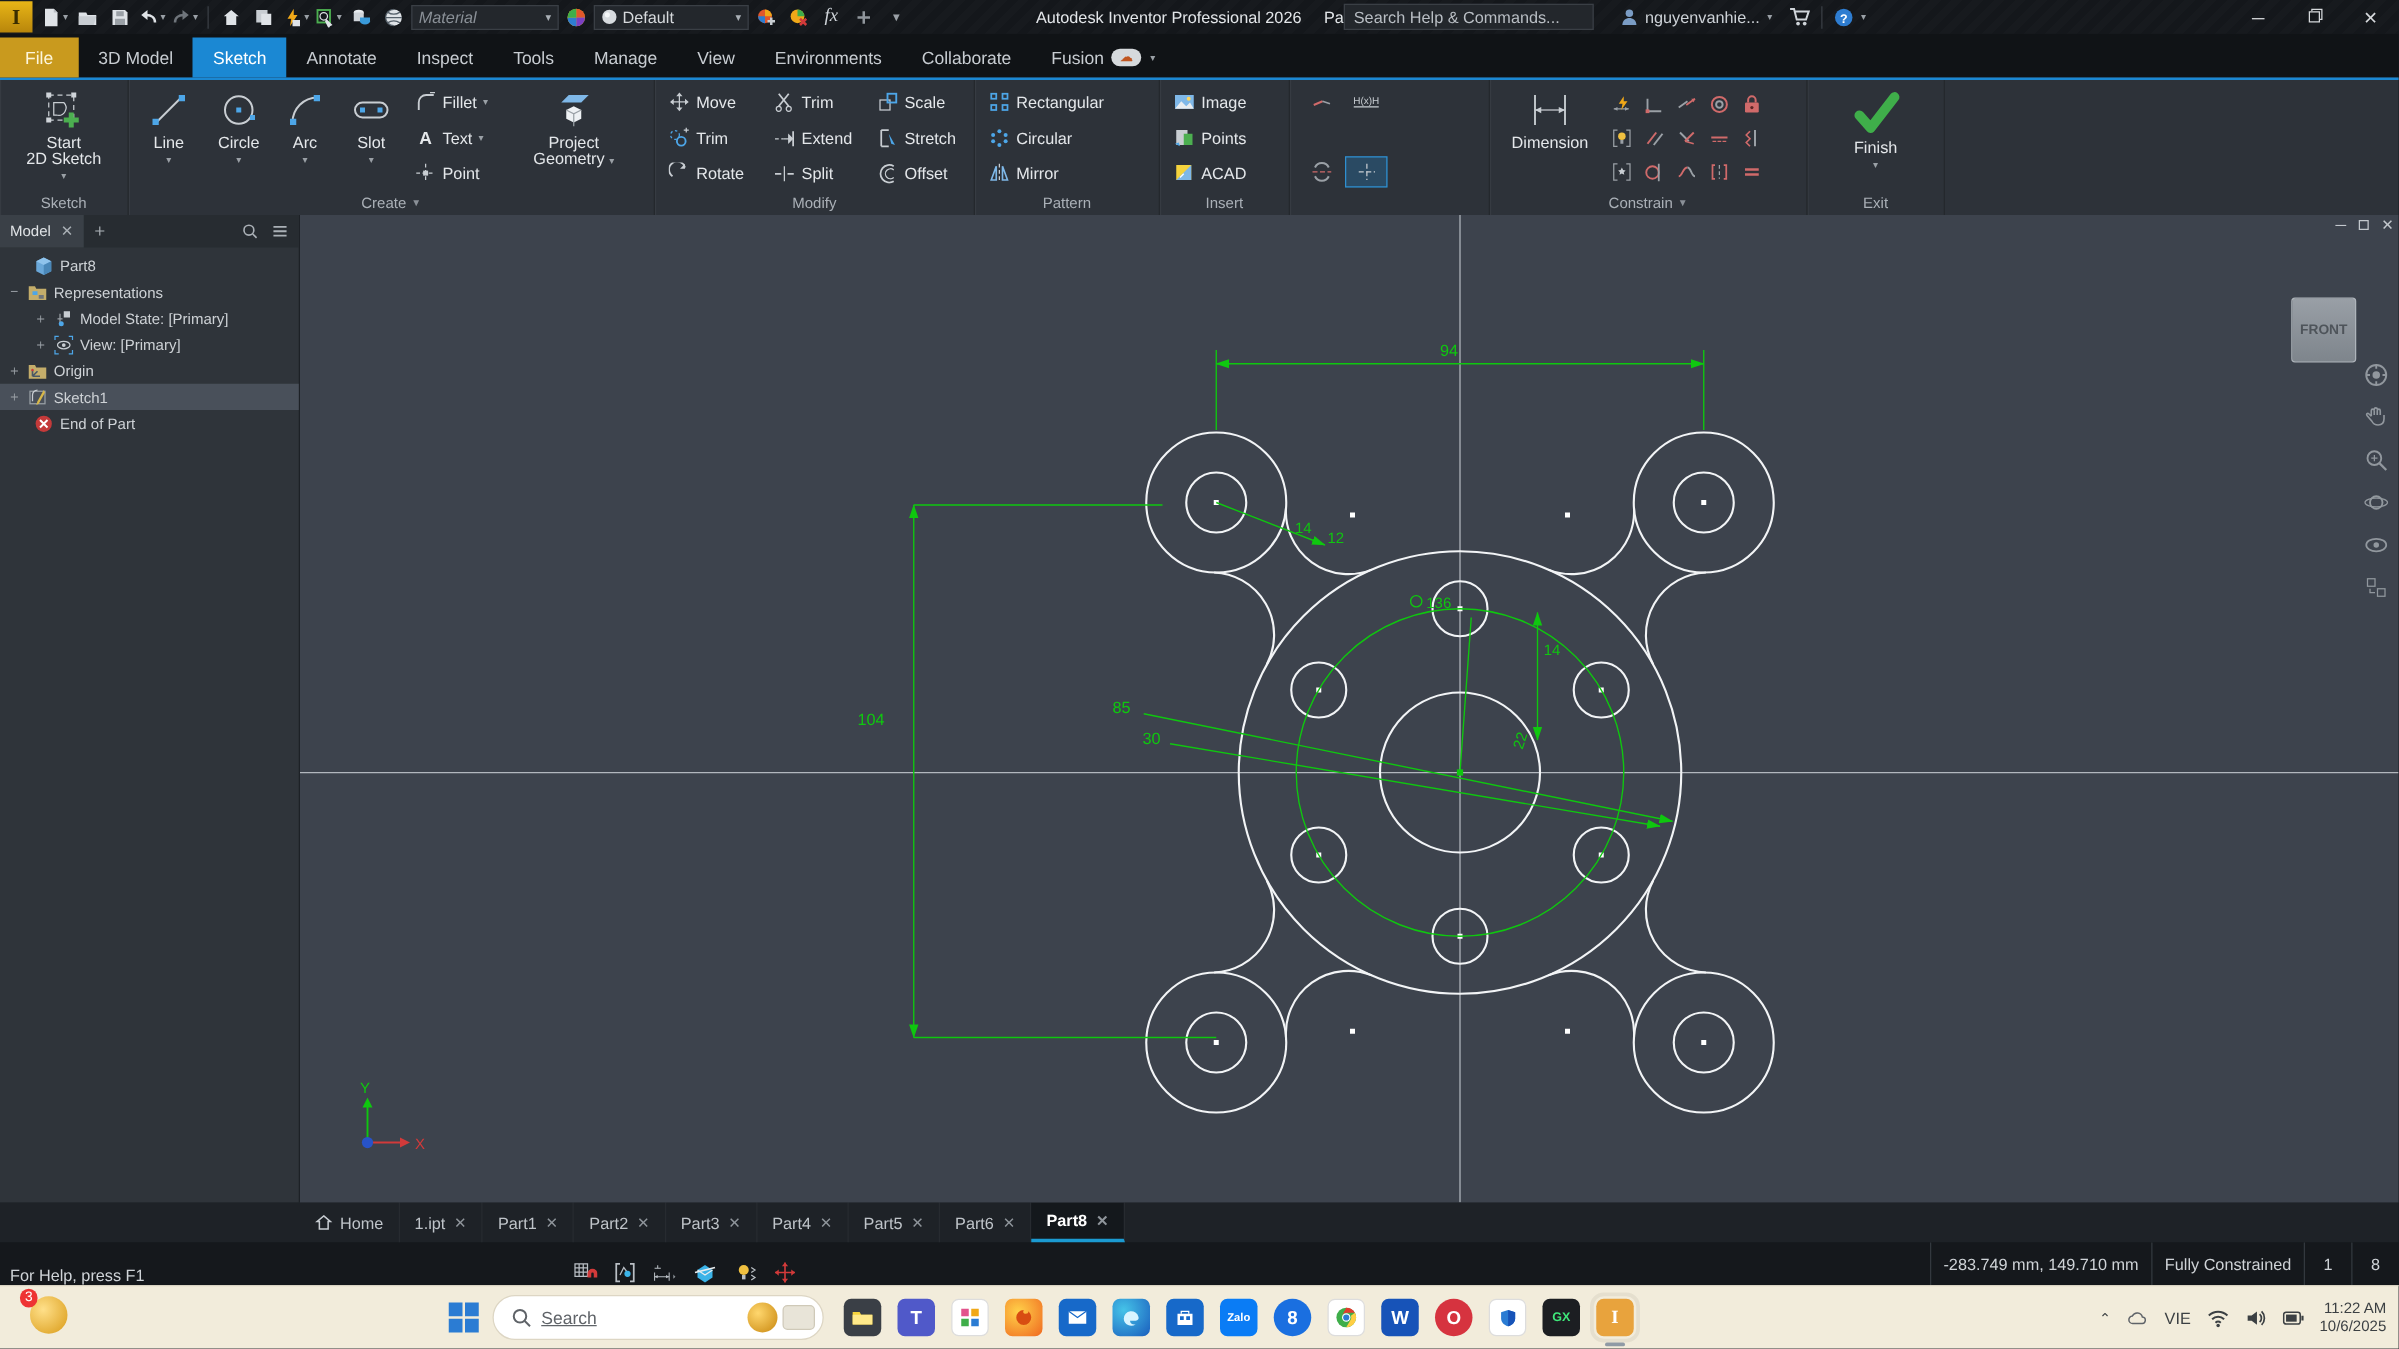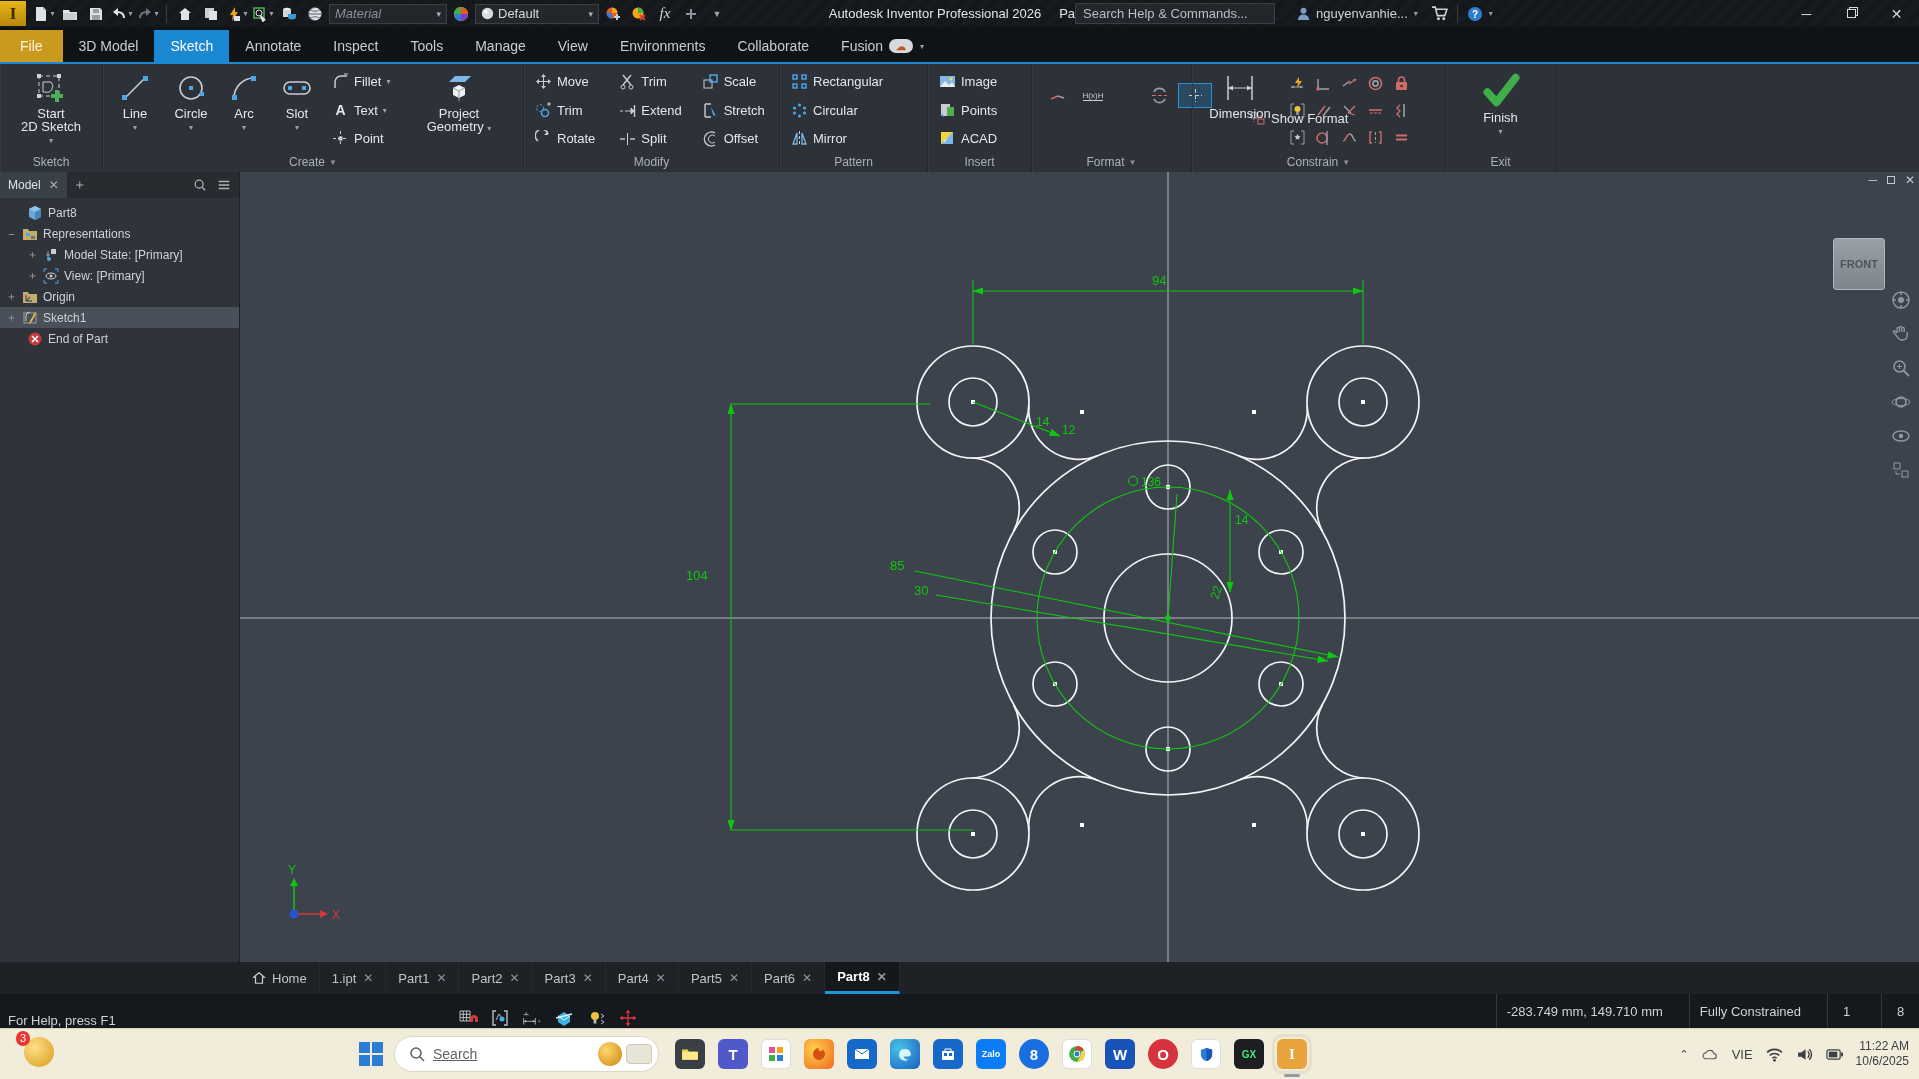--- a/index.html
+++ b/index.html
@@ -91,21 +91,21 @@
   .dtab .x { color:#8f959b; font-size:12px; }
   .dtab.active { background:#14181c; color:#fff; font-weight:bold; border-bottom:3px solid #1b9ad1; }
   .dtab.home { gap:6px; }
 
   
   .statusbar { height:34px; background:#15181c; display:flex; align-items:flex-end; font-size:13px; color:#cfd3d7; position:relative;}
   .st-help { padding-left:8px; }
   .st-icons { position:absolute; left:458px; display:flex; gap:12px; align-items:center;}
   .st-icons svg{ width:20px; height:20px;}
   .st-right { margin-left:auto; display:flex; align-items:stretch; height:100%; }
-  .st-cell { display:flex; align-items:center; padding:0 10px; border-left:1px solid #33383e;margin-left:16px; }
+  .st-cell { display:flex; align-items:center; padding:0 10px; border-left:1px solid #33383e; }
 
   
   .taskbar { height:51px; background:#f2ecdb; border-top:1px solid #d9d3c2; position:relative; color:#3c4043;}
   .tb-left { position:absolute; left:24px; top:8px; }
   .coin { width:30px; height:30px; border-radius:50%; background:radial-gradient(circle at 35% 35%,#ffe08a,#d99a16); position:relative;}
   .badge { position:absolute; left:-8px; top:-6px; background:#e33; color:#fff; font-size:11px; border-radius:8px; padding:0 4px; height:15px; line-height:15px;}
   .tb-center { position:absolute; left:358px; top:7px; display:flex; align-items:center; gap:10px;}
   .winbtn svg{ width:26px; height:26px;}
   .spill { width:265px; height:36px; background:#fff; border:1px solid #ddd6c4; border-radius:18px;
            display:flex; align-items:center; gap:8px; padding:0 6px 0 14px; color:#5f6368; font-size:14px;text-decoration:underline;}
@@ -553,21 +553,21 @@
             <span>ACAD</span>
           </div>
       </div>
     </div>
     <div class="plabel">
         <span>Insert</span>
       </div>
   </div>
 
   <div class="panel" style="width:160px">
-    <div class="pbody" style="flex-direction:row; padding:19px 8px 0;gap:32px;">
+    <div class="pbody" style="flex-direction:column; padding:4px 8px 0;gap:32px;">
       <div style="display:flex; gap:2px;">
         <div class="fcell" style="width:34px;height:25px">
             <svg class="ico16" viewBox="0 0 17 17">
               <line x1="2" y1="12" x2="9" y2="9" stroke="#d06a6a" stroke-width="1.6"></line>
               <line x1="9" y1="9" x2="15" y2="11" stroke="#9aa0a6" stroke-width="1.4"></line>
             </svg>
           </div>
         <div class="fcell" style="width:34px;height:25px">
             <span style="font-size:8px;color:#c8cdd2;border-bottom:1px solid #c8cdd2">H(x)H</span>
           </div>

